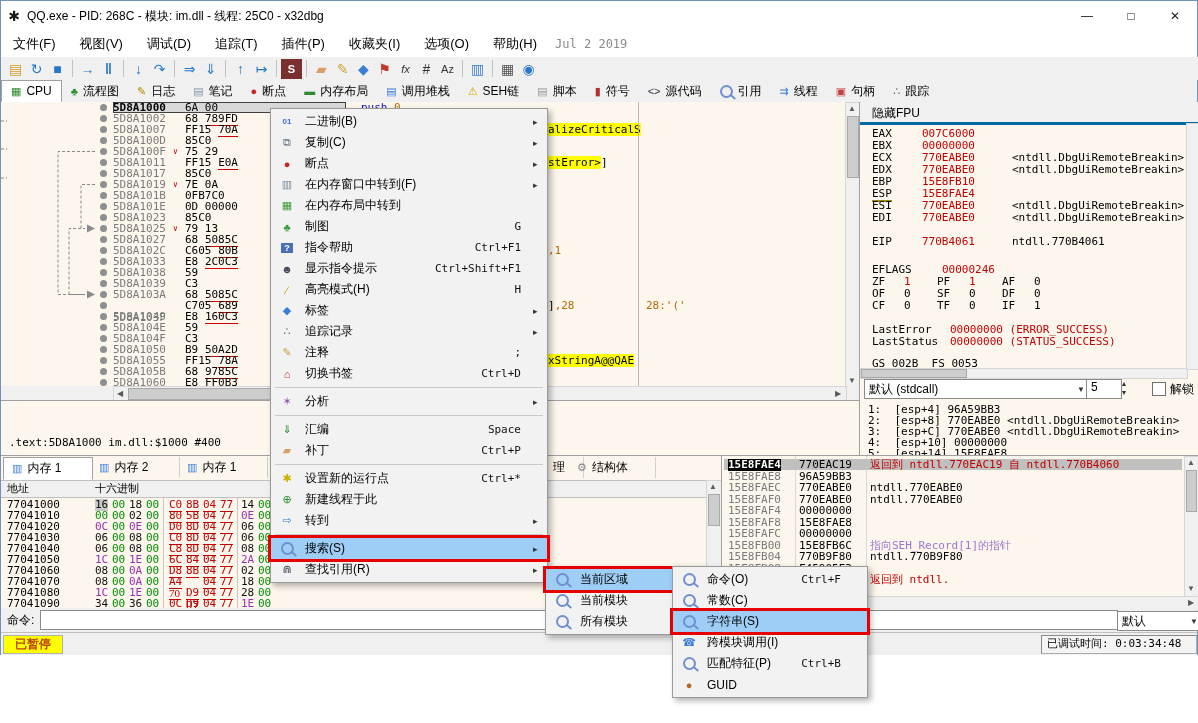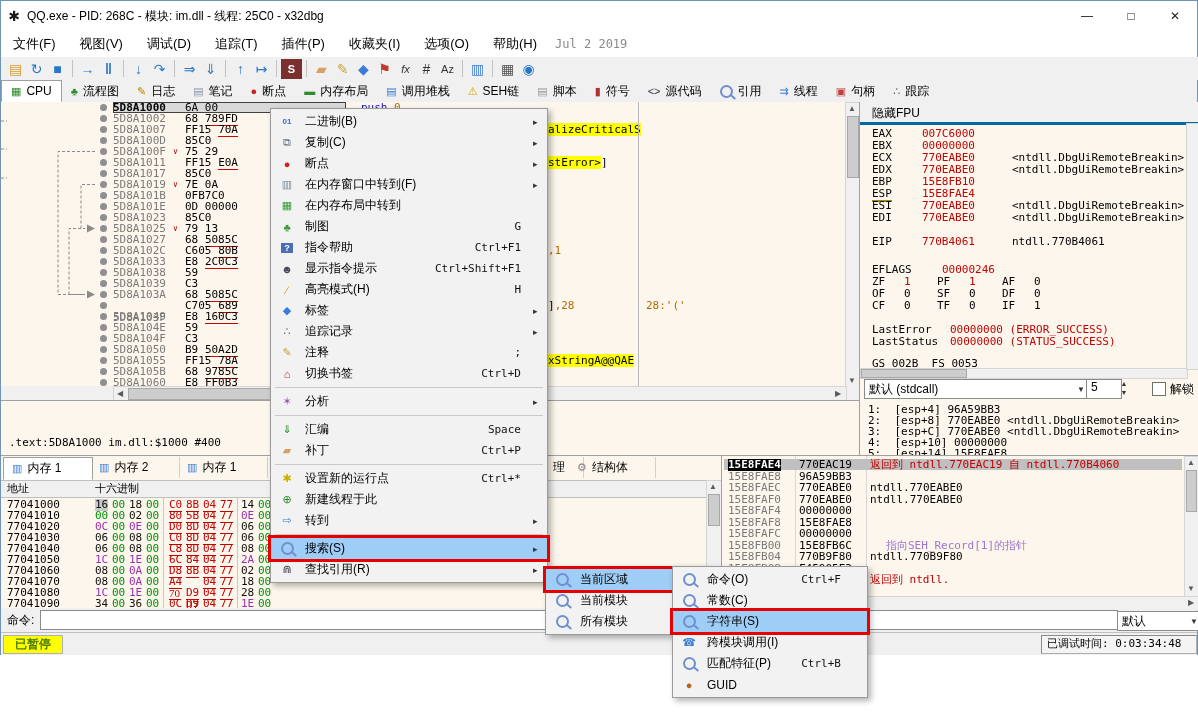--- a/index.html
+++ b/index.html
@@ -632,21 +632,21 @@
             <div class="t g" style="left: 6px; top: 0px;">15E8FAF8</div>
             <div class="t k" style="left: 77px; top: 0px;">15E8FAE8</div>
           </div>
           <div class="abs" style="left: 0px; top: 72px; width: 460px; height: 11px;">
             <div class="t g" style="left: 6px; top: 0px;">15E8FAFC</div>
             <div class="t k" style="left: 77px; top: 0px;">00000000</div>
           </div>
           <div class="abs" style="left: 0px; top: 83.5px; width: 460px; height: 11px;">
             <div class="t g" style="left: 6px; top: 0px;">15E8FB00</div>
             <div class="t k" style="left: 77px; top: 0px;">15E8FB6C</div>
-            <div class="t pu" style="left: 164px; top: 0px;">指向SEH_Record[1]的指针</div>
+            <div class="t pu" style="left: 148px; top: 0px;">指向SEH_Record[1]的指针</div>
           </div>
           <div class="abs" style="left: 0px; top: 95px; width: 460px; height: 11px;">
             <div class="t g" style="left: 6px; top: 0px;">15E8FB04</div>
             <div class="t k" style="left: 77px; top: 0px;">770B9F80</div>
             <div class="t k" style="left: 148px; top: 0px;">ntdll.770B9F80</div>
           </div>
           <div class="abs" style="left: 0px; top: 106.5px; width: 460px; height: 11px;">
             <div class="t g" style="left: 6px; top: 0px;">15E8FB08</div>
             <div class="t k" style="left: 77px; top: 0px;">F45905E3</div>
           </div>
@@ -668,21 +668,21 @@
     <div id="cmdbar">
       <div style="font-size:12px;padding:0 6px">命令:</div>
       <input style="width: 1072px; height: 16px; border: 1px solid rgb(138, 138, 138); font-size: 12px;" value="">
       <div class="dd" style="left:1116px;top:3px;width:76px;height:18px">
         <div class="ddl">默认</div>
           <div class="dda">▼</div>
       </div>
     </div>
 
     <div id="statusbar">
-      <div class="abs" style="left:2px;top:2px;width:58px;height:17px;background:#ffff00;border:1px solid #b0b0b0;color:#4d7c0f;font-weight:bold;font-size:12px;text-align:center">已暂停</div>
+      <div class="abs" style="left:2px;top:2px;width:58px;height:17px;background:#ffff00;border:1px solid #b0b0b0;color:#c2410c;font-weight:bold;font-size:12px;text-align:center">已暂停</div>
       <div class="abs sunken" style="left:1040px;top:2px;width:154px;height:17px">
         <div class="t k" style="left:5px;top:2px">已调试时间: 0:03:34:48</div>
       </div>
     </div>
   </div>
 
   <div id="ctxmenu" class="menu" style="left:270px;top:108px;width:276px">
       <div class="mi">
         <div class="mic">
           <span style="color: rgb(58, 111, 216); font-size: 8px; font-weight: bold;">01</span>

